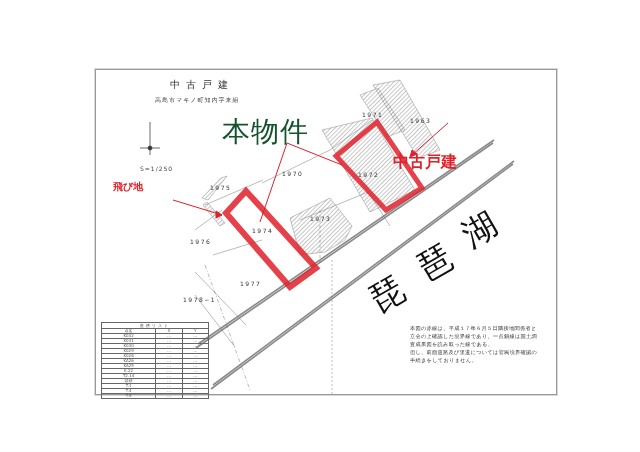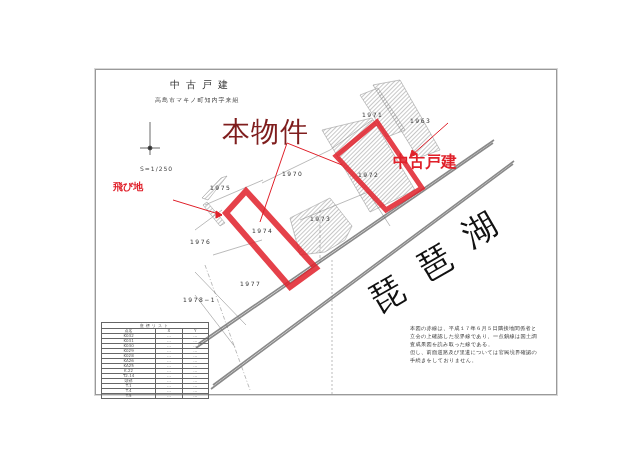--- a/index.html
+++ b/index.html
@@ -5,21 +5,21 @@
     html, body { margin: 0; padding: 0; background: #ffffff; }
     body { width: 640px; height: 452px; position: relative; overflow: hidden;
            font-family: "DejaVu Sans", sans-serif; }
     .frame { position: absolute; left: 95px; top: 69px; width: 460px; height: 324px;
              border: 1px solid #9a9a9a; box-shadow: 0 0 0 1px #d8d8d8; background: #fff; }
     .title { position: absolute; left: 170px; top: 78px; font-size: 10px; letter-spacing: 6px;
              color: #333; font-family: "DejaVu Sans", sans-serif; }
     .subtitle { position: absolute; left: 155px; top: 96px; font-size: 6px; letter-spacing: 1px; color: #444; }
     .scale { position: absolute; left: 140px; top: 165px; font-size: 6px; color: #444; letter-spacing: 1px; }
     .red-label { position: absolute; color: #e0202a; font-weight: bold; font-family: "DejaVu Sans", sans-serif; }
-    .lbl-main { left: 222px; top: 113px; font-size: 28px; font-weight: normal; color: #7f1d1d; letter-spacing: 1px; }
+    .lbl-main { left: 222px; top: 113px; font-size: 28px; font-weight: normal; color: #14532d; letter-spacing: 1px; }
     .lbl-house { left: 393px; top: 104px; font-size: 16px; margin-top: 48px; }
     .lbl-flying { left: 113px; top: 180px; font-size: 10px; }
     svg.map { position: absolute; left: 0; top: 0; }
     .lotnum { font-size: 6px; fill: #333; letter-spacing: 1.5px; font-family: "DejaVu Sans", sans-serif; }
     .lake { position: absolute; font-family: "DejaVu Serif", serif; font-size: 34px; color: #111;
             transform-origin: center; }
     .table { position: absolute; left: 101px; top: 322px; width: 108px; border-collapse: collapse;
              font-size: 4px; color: #555; }
     .table td, .table th { border: 0.6px solid #666; height: 4px; padding: 0 1px; line-height: 4px;
                            text-align: center; font-weight: normal; }

